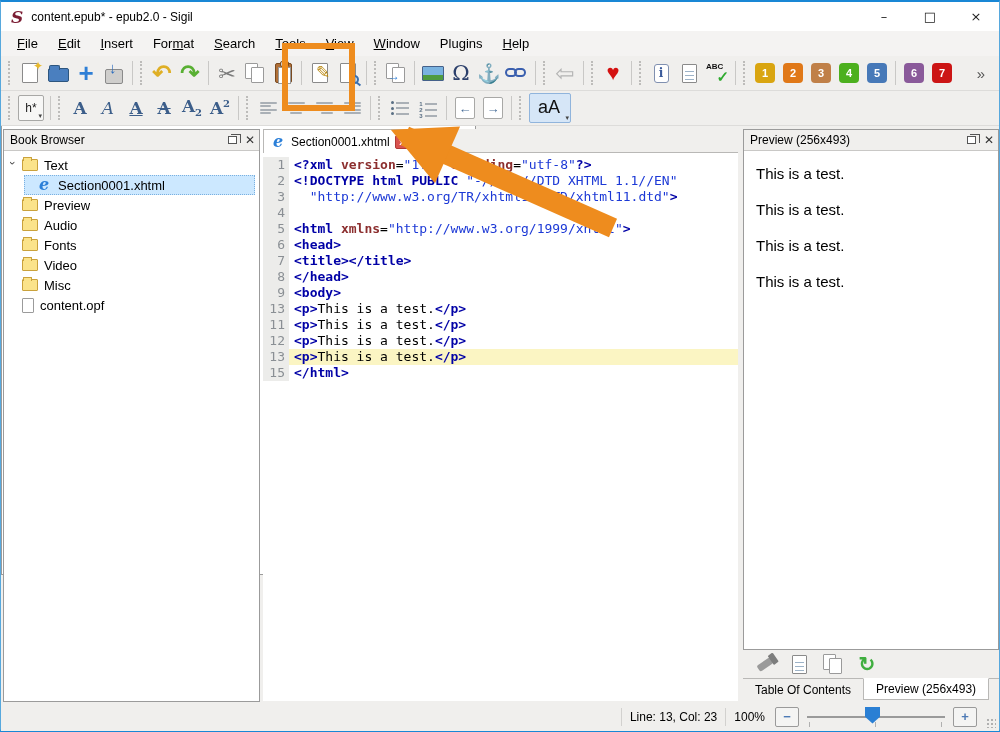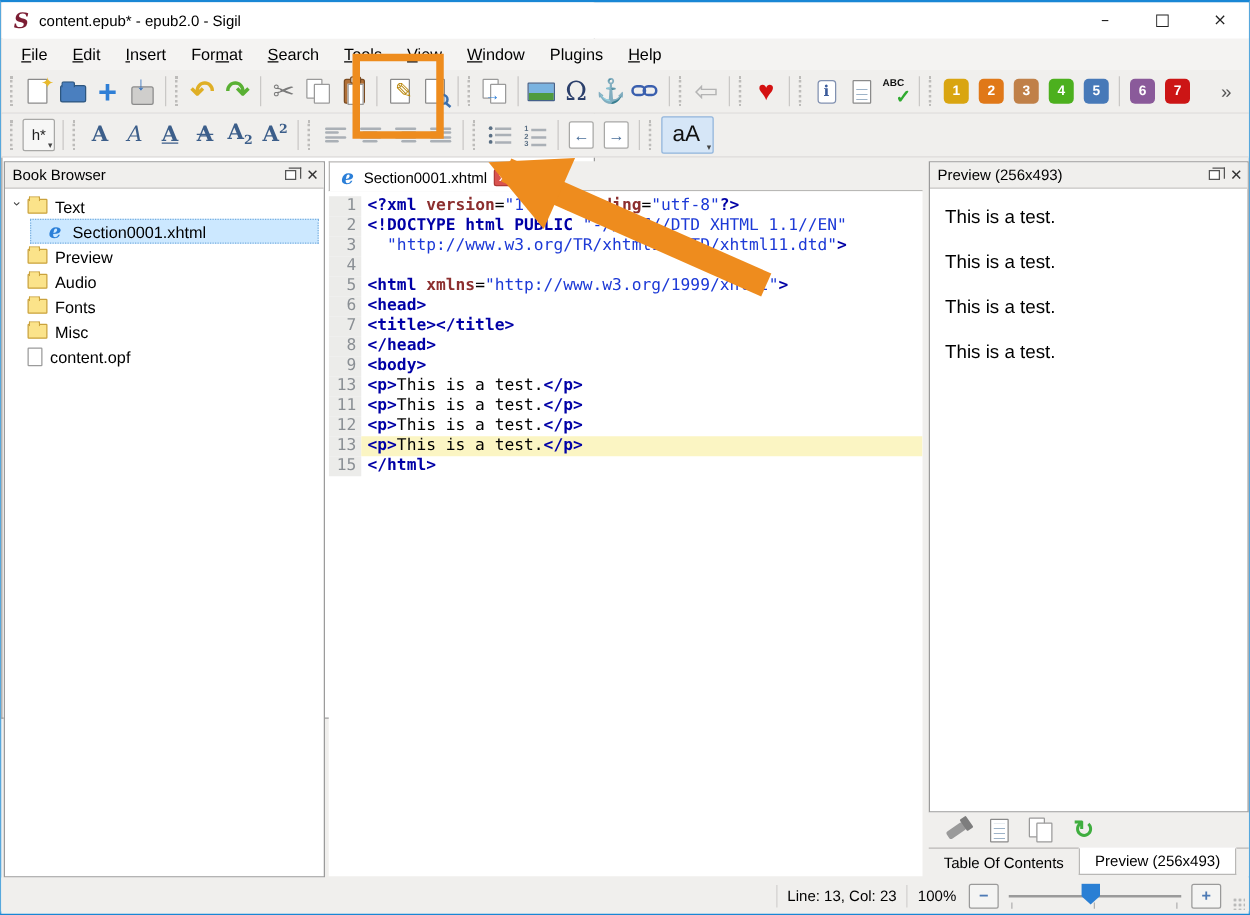--- a/index.html
+++ b/index.html
@@ -436,20 +436,25 @@
           <span class="tree-label">Audio</span>
         </div>
         <div class="tree-row">
           <span style="width: 18px; flex: 0 0 auto;"></span>
           <span class="tf"></span>
           <span class="tree-label">Fonts</span>
         </div>
         <div class="tree-row">
           <span style="width: 18px; flex: 0 0 auto;"></span>
           <span class="tf"></span>
+          <span class="tree-label">Video</span>
+        </div>
+        <div class="tree-row">
+          <span style="width: 18px; flex: 0 0 auto;"></span>
+          <span class="tf"></span>
           <span class="tree-label">Misc</span>
         </div>
         <div class="tree-row">
           <span style="width: 18px; flex: 0 0 auto;"></span>
           <span class="tfile"></span>
           <span class="tree-label">content.opf</span>
         </div>
       </div>
   </div>
 

